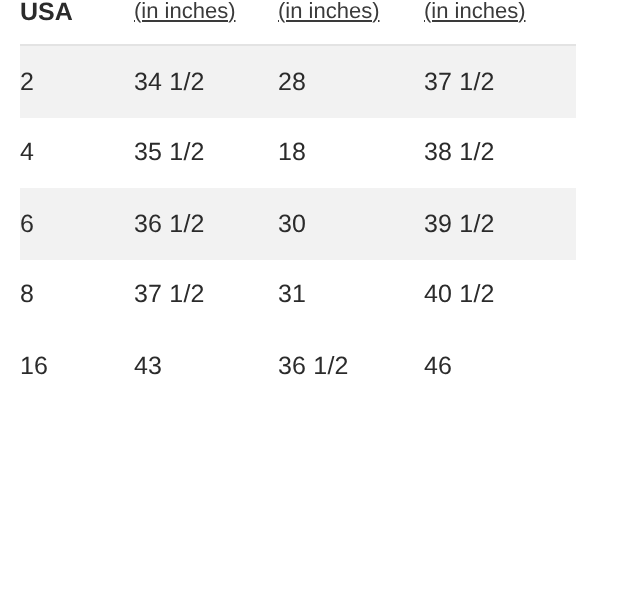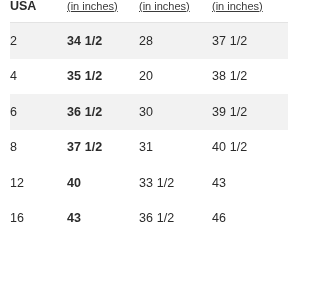--- a/index.html
+++ b/index.html
@@ -85,21 +85,21 @@
 
   .data-row td {
     font-size: 12.5px;
     color: #2b2b2b;
     padding-left: 17px;
     white-space: nowrap;
     letter-spacing: 0.1px;
   }
 
   .data-row td.c-size  { padding-left: 17px; }
-  .data-row td.c-bust  { padding-left: 16px; font-weight: bold; }
+  .data-row td.c-bust  { padding-left: 16px; }
   .data-row td.c-waist { padding-left: 16px; }
   .data-row td.c-hip   { padding-left: 18px; }
 
   
   .data-row.plain + .data-row.shade td { border-top: 1px solid #ededed; }
   .data-row.shade + .data-row.plain td { border-top: 1px solid #ededed; }
 
   
   #left-gutter {
     position: absolute;
@@ -154,40 +154,34 @@
     <tbody>
       <tr class="data-row shade">
         <td class="c-size">2</td>
         <td class="c-bust">34 1/2</td>
         <td class="c-waist">28</td>
         <td class="c-hip">37 1/2</td>
       </tr>
       <tr class="data-row plain">
         <td class="c-size">4</td>
         <td class="c-bust">35 1/2</td>
-        <td class="c-waist">20</td>
+        <td class="c-waist">18</td>
         <td class="c-hip">38 1/2</td>
       </tr>
       <tr class="data-row shade">
         <td class="c-size">6</td>
         <td class="c-bust">36 1/2</td>
         <td class="c-waist">30</td>
         <td class="c-hip">39 1/2</td>
       </tr>
       <tr class="data-row plain">
         <td class="c-size">8</td>
         <td class="c-bust">37 1/2</td>
         <td class="c-waist">31</td>
         <td class="c-hip">40 1/2</td>
-      </tr>
-      <tr class="data-row plain">
-        <td class="c-size">12</td>
-        <td class="c-bust">40</td>
-        <td class="c-waist">33 1/2</td>
-        <td class="c-hip">43</td>
       </tr>
       <tr class="data-row plain">
         <td class="c-size">16</td>
         <td class="c-bust">43</td>
         <td class="c-waist">36 1/2</td>
         <td class="c-hip">46</td>
       </tr>
     </tbody>
   </table>
 

